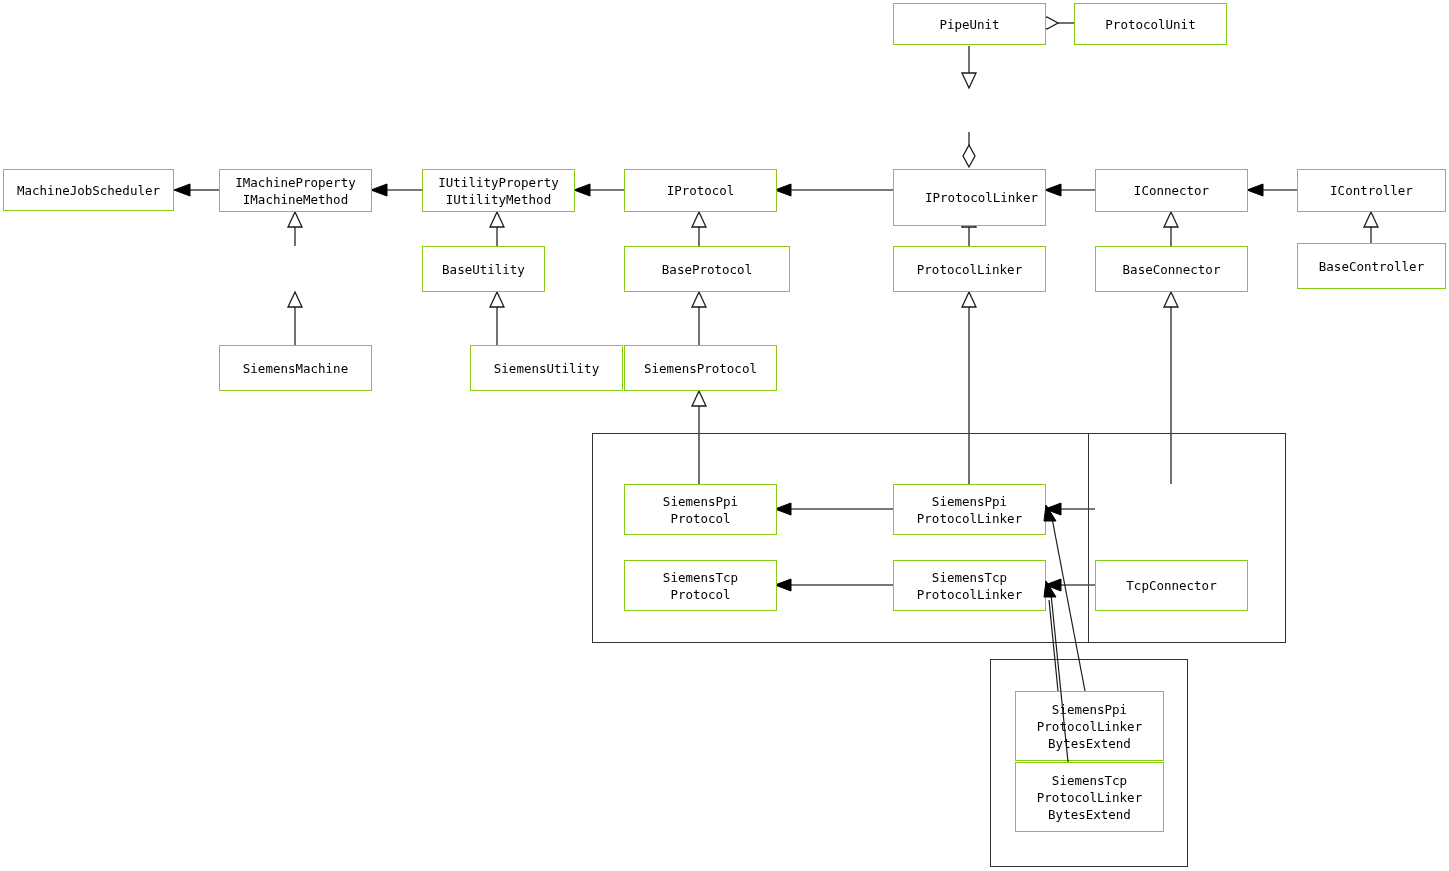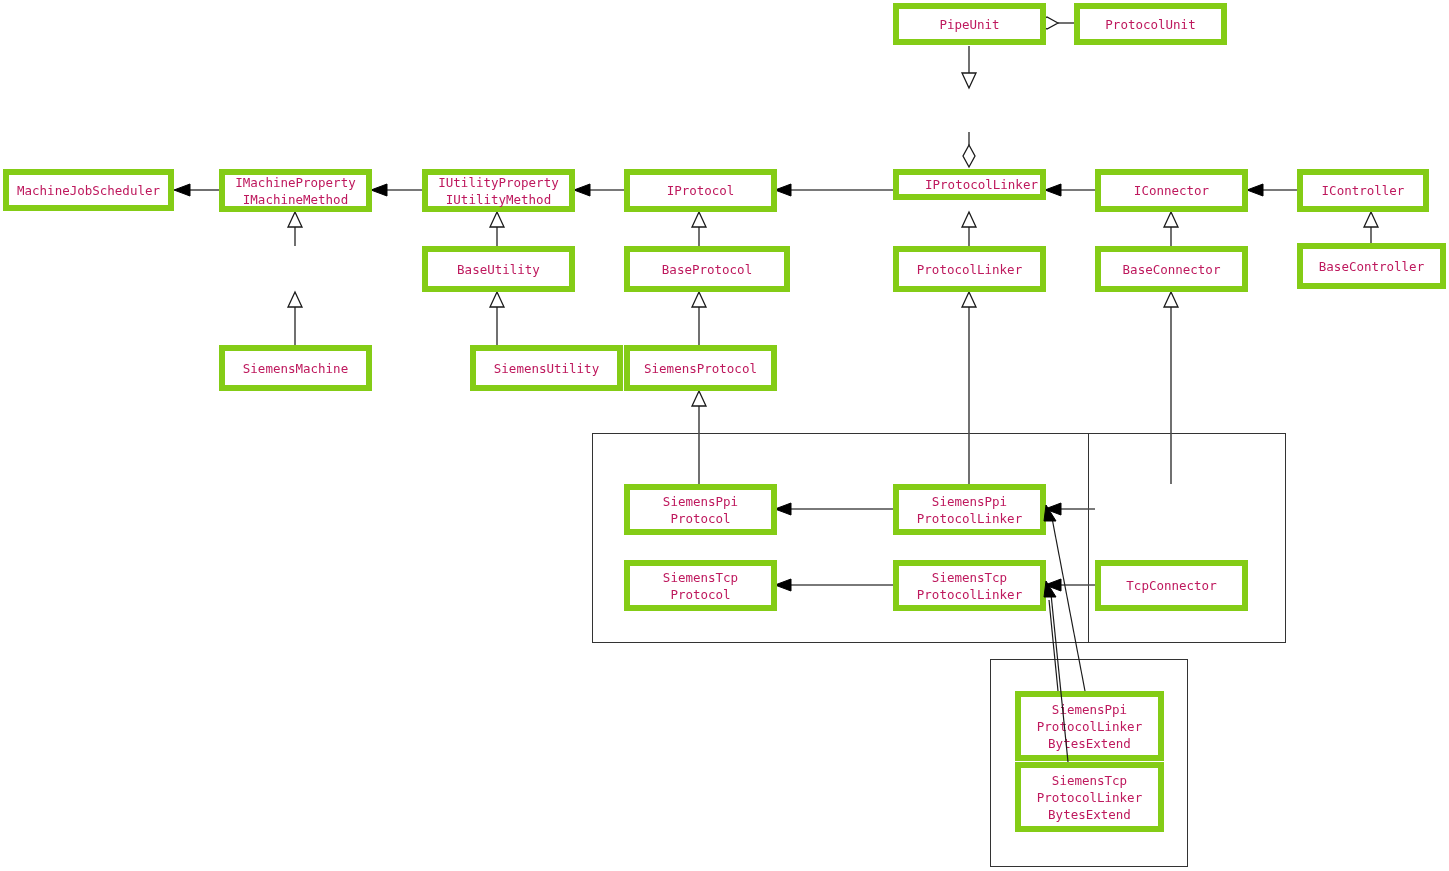--- a/index.html
+++ b/index.html
@@ -1,20 +1,20 @@
 <!DOCTYPE html>
 <html><head>
 <meta charset="utf-8">
 <style>
   html,body{margin:0;padding:0;background:#ffffff;}
   body{font-family:"DejaVu Sans Mono","Liberation Mono",monospace;}
   #canvas{position:relative;width:1449px;height:871px;background:#ffffff;overflow:hidden;}
-  .node{position:absolute;box-sizing:border-box;border:6px solid #84cc16;background:#ffffff;
+  .node{position:absolute;box-sizing:border-box;border:1px solid #84cc16;background:#ffffff;
         display:flex;align-items:center;justify-content:center;text-align:center;
-        font-size:12.5px;line-height:17px;color:#be185d;z-index:3;letter-spacing:0px;}
+        font-size:12.5px;line-height:17px;color:#000000;z-index:3;letter-spacing:0px;}
   .node span{display:block;white-space:pre-line;}
   .group{position:absolute;box-sizing:border-box;border:1px solid #333333;background:transparent;z-index:1;}
   svg.edges{position:absolute;left:0;top:0;width:1449px;height:871px;z-index:2;pointer-events:none;}
   svg.edges-top{z-index:5;}
   .ln{stroke:#4d4d4d;stroke-width:1.6;fill:none;}
   .ln-d{stroke:#1a1a1a;stroke-width:1.2;fill:none;}
   .tri{fill:#ffffff;stroke:#1a1a1a;stroke-width:1.3;}
   .dia{fill:#ffffff;stroke:#1a1a1a;stroke-width:1.3;}
   .solidhead{fill:#000000;stroke:#000000;stroke-width:1;}
 </style>
@@ -126,34 +126,34 @@
 
   <div class="node" style="left:422px;top:169px;width:153px;height:43px;">
     <span>IUtilityProperty
 IUtilityMethod</span>
   </div>
 
   <div class="node" style="left:624px;top:169px;width:153px;height:43px;">
     <span>IProtocol</span>
   </div>
 
-  <div class="node" style="left:893px;top:169px;width:153px;height:31px;padding-left:24px;">
+  <div class="node" style="left:893px;top:169px;width:153px;height:57px;padding-left:24px;">
     <span>IProtocolLinker</span>
   </div>
 
   <div class="node" style="left:1095px;top:169px;width:153px;height:43px;">
     <span>IConnector</span>
   </div>
 
-  <div class="node" style="left:1297px;top:169px;width:132px;height:43px;">
+  <div class="node" style="left:1297px;top:169px;width:149px;height:43px;">
     <span>IController</span>
   </div>
 
 
-  <div class="node" style="left:422px;top:246px;width:153px;height:46px;">
+  <div class="node" style="left:422px;top:246px;width:123px;height:46px;">
     <span>BaseUtility</span>
   </div>
 
   <div class="node" style="left:624px;top:246px;width:166px;height:46px;">
     <span>BaseProtocol</span>
   </div>
 
   <div class="node" style="left:893px;top:246px;width:153px;height:46px;">
     <span>ProtocolLinker</span>
   </div>

